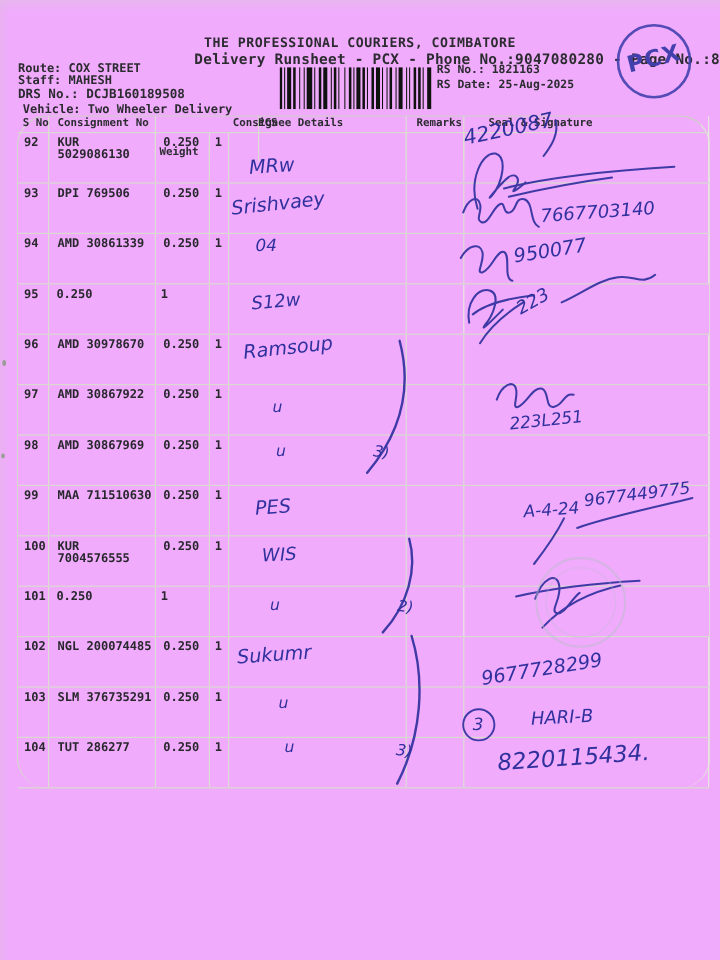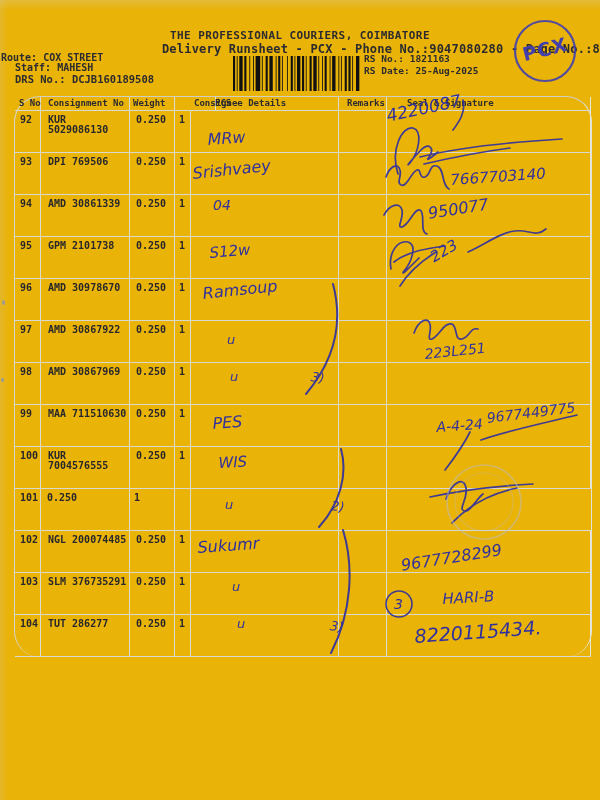--- a/index.html
+++ b/index.html
@@ -1,16 +1,16 @@
 <!DOCTYPE html>
 <html><head>
 <meta charset="utf-8">
 <style>
   html,body{margin:0;padding:0;background:#e8e8e6;}
-  #page{position:relative;width:600px;height:800px;background:#eab308;overflow:hidden;
+  #page{position:relative;width:600px;height:800px;background:#f0abfc;overflow:hidden;
         font-family:"DejaVu Sans Mono","Liberation Mono",monospace;}
   #page::before{content:"";position:absolute;inset:0;
         background:linear-gradient(180deg,rgba(210,210,205,.25),rgba(255,255,255,0) 10px),
                    linear-gradient(90deg,rgba(200,200,195,.18),rgba(255,255,255,0) 8px);
         pointer-events:none;}
   .abs{position:absolute;}
   .print{color:#2b2b30;font-weight:bold;white-space:pre;}
   .title{width:600px;text-align:center;font-size:11px;letter-spacing:.4px;}
   .subtitle{width:600px;text-align:right;font-size:12px;letter-spacing:.2px;}
   .info{font-size:10px;}
@@ -40,23 +40,24 @@
   .speck{position:absolute;background:#9a9a96;border-radius:50%;}
 </style>
 </head>
 <body>
 
 <div id="page">
 
   <div class="abs print title" style="top:29px;left:0;">THE PROFESSIONAL COURIERS, COIMBATORE</div>
   <div class="abs print subtitle" style="top:42px;left:0;">Delivery Runsheet - PCX - Phone No.:9047080280 - Page No.:8</div>
 
-  <div class="abs print info" style="top:52px;left:1px;"><span>Route:</span> <span>COX STREET</span></div>
+  <div class="abs print info" style="top:52px;left:15px;"><span>Route:</span> <span>COX STREET</span></div>
   <div class="abs print info" style="top:62px;left:15px;"><span>Staff:</span> <span>MAHESH</span></div>
   <div class="abs print info" style="top:73px;left:15px;font-size:10.5px;"><span>DRS No.:</span> <span>DCJB160189508</span></div>
+  <div class="abs print info" style="top:86px;left:19px;"><span>Vehicle:</span> <span>Two Wheeler Delivery</span></div>
 
   <svg id="barcode" class="abs" style="left:233px;top:56px;" width="128" height="35">
       <rect x="0" y="0" width="2.1098039215686275" height="35" fill="#111"></rect>
       <rect x="3.764705882352941" y="0" width="0.8549019607843137" height="35" fill="#111"></rect>
       <rect x="6.2745098039215685" y="0" width="3.364705882352941" height="35" fill="#111"></rect>
       <rect x="11.294117647058822" y="0" width="2.1098039215686275" height="35" fill="#111"></rect>
       <rect x="16.313725490196077" y="0" width="0.8549019607843137" height="35" fill="#111"></rect>
       <rect x="20.07843137254902" y="0" width="0.8549019607843137" height="35" fill="#111"></rect>
       <rect x="22.588235294117645" y="0" width="4.6196078431372545" height="35" fill="#111"></rect>
       <rect x="28.862745098039216" y="0" width="0.8549019607843137" height="35" fill="#111"></rect>
@@ -88,21 +89,21 @@
 
   <div class="abs print rs" style="top:53px;left:364px;"><span>RS No.:</span> <span>1821163</span></div>
   <div class="abs print rs" style="top:65px;left:364px;"><span>RS Date:</span> <span>25-Aug-2025</span></div>
 
   <div id="stamp-label">PCX</div>
 
   <div id="grid">
     <div class="trow head" id="thead">
         <div class="cell" style="padding-left: 4px;">S No</div>
         <div class="cell" style="padding-left: 7px;">Consignment No</div>
-        <div class="cell" style="padding-left: 3px;">Weight</div>
+        <div class="cell" style="padding-left: 3px; margin-top: 24px;">Weight</div>
         <div class="cell" style="padding-left: 1px; margin-left: 39px;">PCS</div>
         <div class="cell" style="padding-left: 3px;">Consignee Details</div>
         <div class="cell" style="padding-left: 8px;">Remarks</div>
         <div class="cell" style="padding-left: 20px;">Seal &amp; Signature</div>
       </div>
     <div id="tbody">
         <div class="trow body">
           <div class="cell c-sno">92</div>
           <div class="cell c-cons">KUR 5029086130</div>
           <div class="cell c-wt">0.250</div>
@@ -124,21 +125,20 @@
           <div class="cell c-sno">94</div>
           <div class="cell c-cons">AMD 30861339</div>
           <div class="cell c-wt">0.250</div>
           <div class="cell c-pcs">1</div>
           <div class="cell c-det"></div>
           <div class="cell c-rem"></div>
           <div class="cell c-sig"></div>
         </div>
         <div class="trow body">
           <div class="cell c-sno">95</div>
-          <div class="cell c-cons">GPM 2101738</div>
           <div class="cell c-wt">0.250</div>
           <div class="cell c-pcs">1</div>
           <div class="cell c-det"></div>
           <div class="cell c-rem"></div>
           <div class="cell c-sig"></div>
         </div>
         <div class="trow body">
           <div class="cell c-sno">96</div>
           <div class="cell c-cons">AMD 30978670</div>
           <div class="cell c-wt">0.250</div>

